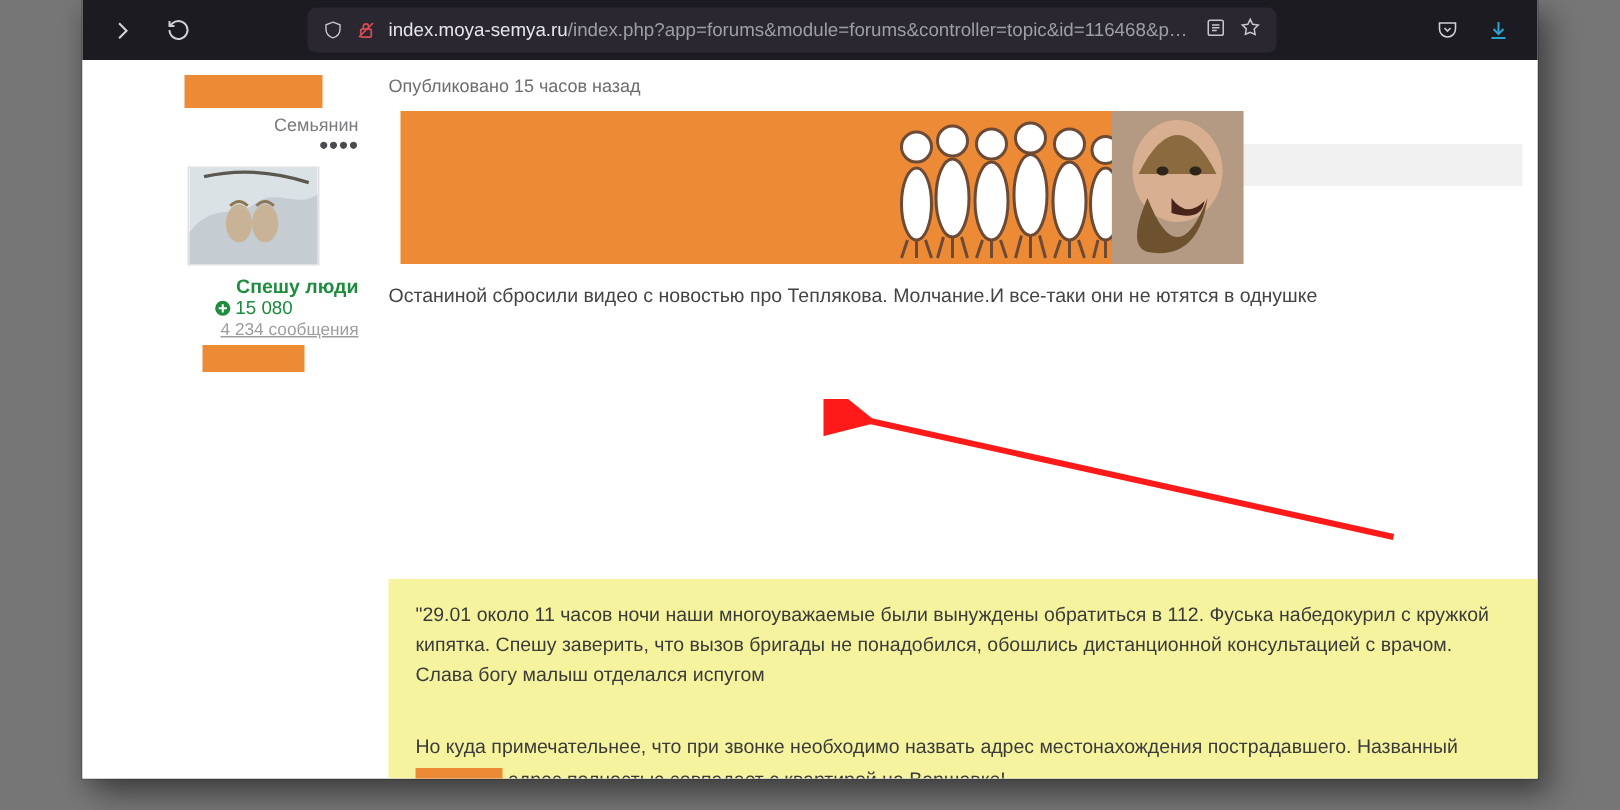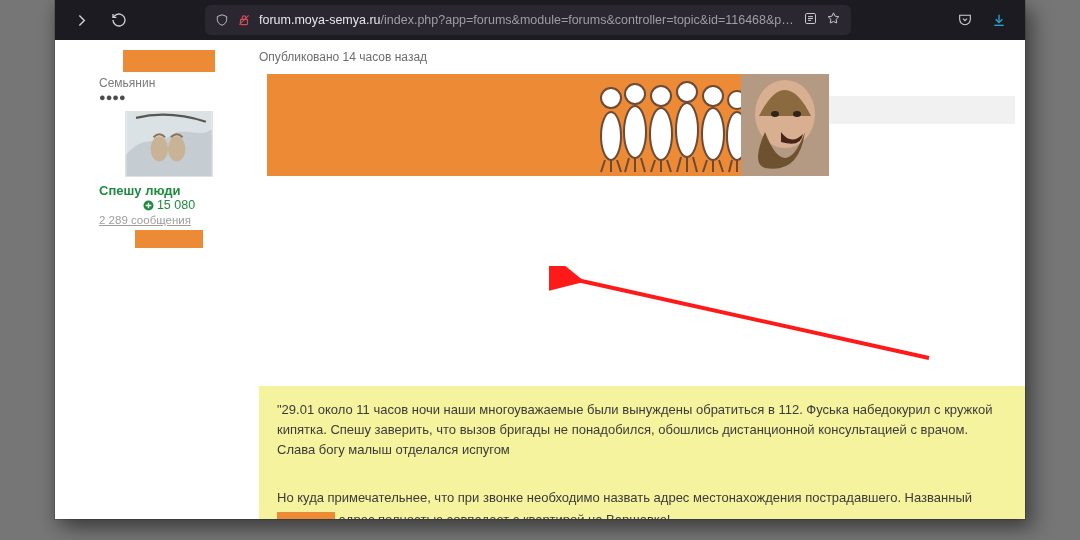--- a/index.html
+++ b/index.html
@@ -8,21 +8,21 @@
   .frame{position:absolute;left:55px;top:0;width:970px;height:519px;background:#fff;
          box-shadow:0 0 0 1px rgba(0,0,0,.15), 10px 10px 18px rgba(0,0,0,.35),-2px 6px 14px rgba(0,0,0,.2)}
   .toolbar{height:40px;background:var(--toolbar);display:flex;align-items:center;gap:6px;padding:0 10px;color:#cfcfd4}
   .tbtn{width:32px;height:32px;display:flex;align-items:center;justify-content:center;border-radius:5px;color:#d0d0d5}
   .tbtn svg{stroke:currentColor}
   .addr{flex:1;height:30px;background:var(--addr);border-radius:6px;display:flex;align-items:center;gap:8px;padding:0 10px;color:#b8b8be;min-width:0;overflow:hidden}
   .addr .url{flex:1;white-space:nowrap;overflow:hidden;text-overflow:ellipsis;font-size:12.5px;color:#9e9ea5}
   .addr .dom{color:#e6e6ea}
   .right{display:flex;gap:2px;align-items:center}
   .content{position:relative;height:479px;background:#fff;overflow:hidden}
-  .side{position:absolute;left:44px;top:10px;width:140px;text-align:left}
+  .side{position:absolute;left:44px;top:10px;width:140px;text-align:right}
   .ob{background:var(--orange);height:22px}
   .role{color:#7a7a7e;font-size:12px;margin-top:4px}
   .pips{margin-top:1px;color:#4b4b4f;letter-spacing:0px;font-size:11px}
   .ava{width:88px;height:66px;margin:8px auto 6px;border:1px solid #e1e1e1}
   .grp{color:var(--green);font-weight:600;font-size:13px}
   .rep{color:var(--green);font-weight:400;font-size:12.5px;display:flex;gap:3px;align-items:center;justify-content:center}
   .posts{color:#9d9d9d;font-size:11.5px;text-decoration:underline;margin-top:2px}
   .ob2{background:var(--orange);height:18px;width:68px;margin:4px auto 0}
   .main{position:absolute;left:204px;right:10px;top:10px}
   .meta{color:var(--muted);font-size:12px;margin-bottom:10px}
@@ -63,21 +63,21 @@
             <path d="M12 3l8 3v5c0 5-3.5 8.5-8 10-4.5-1.5-8-5-8-10V6l8-3z"></path>
           </svg>
       </span>
       <span class="lock">
         <svg width="14" height="14" viewBox="0 0 24 24" fill="none" stroke="#d64b57" stroke-width="2">
             <rect x="6" y="11" width="12" height="9" rx="1.5"></rect>
             <path d="M9 11V8a3 3 0 0 1 6 0v3"></path>
             <line x1="4" y1="20" x2="20" y2="4"></line>
           </svg>
       </span>
-      <span class="url"><span class="dom">forum.moya-semya.ru</span><span>/index.php?app=forums&amp;module=forums&amp;controller=topic&amp;id=116468&amp;page=9</span></span>
+      <span class="url"><span class="dom">index.moya-semya.ru</span><span>/index.php?app=forums&amp;module=forums&amp;controller=topic&amp;id=116468&amp;page=9</span></span>
       <span>
         <svg width="15" height="15" viewBox="0 0 24 24" fill="none" stroke="#c7c7cc" stroke-width="1.6">
             <rect x="4" y="4" width="16" height="16" rx="2"></rect>
             <line x1="8" y1="9" x2="16" y2="9"></line>
             <line x1="8" y1="12" x2="16" y2="12"></line>
             <line x1="8" y1="15" x2="13" y2="15"></line>
           </svg>
       </span>
       <span>
         <svg width="15" height="15" viewBox="0 0 24 24" fill="none" stroke="#c7c7cc" stroke-width="1.6">
@@ -120,26 +120,26 @@
         </svg>
       </div>
       <div class="grp">Спешу люди</div>
       <div class="rep">
         <svg width="11" height="11" viewBox="0 0 24 24">
             <circle cx="12" cy="12" r="11" fill="#1E8C3F"></circle>
             <path d="M12 6v12M6 12h12" stroke="#fff" stroke-width="3"></path>
           </svg>
         <span>15 080</span>
       </div>
-      <div class="posts">2 289 сообщения</div>
+      <div class="posts">4 234 сообщения</div>
       <div class="ob2"></div>
     </div>
 
     <div class="main">
-      <div class="meta">Опубликовано 14 часов назад</div>
+      <div class="meta">Опубликовано 15 часов назад</div>
 
       <div class="banner">
         <div class="bwrap">
           <div class="bgray"></div>
           <div class="bbg"></div>
           <div class="figs">
             <svg width="160" height="96" viewBox="0 0 160 96">
               <g stroke="#6c4a36" stroke-width="2" fill="#fff">
                 <g>
                     <ellipse cx="20" cy="58" rx="10" ry="24"></ellipse>
@@ -181,20 +181,21 @@
               <path d="M18 42 q26 -52 52 0" fill="#8a6a3e"></path>
               <path d="M24 58 q20 52 40 0 q-6 42 -40 36 q-14 -4 0 -36z" fill="#6e522f"></path>
               <ellipse cx="34" cy="40" rx="4" ry="3" fill="#2e2417"></ellipse>
               <ellipse cx="56" cy="40" rx="4" ry="3" fill="#2e2417"></ellipse>
               <path d="M40 58 q10 14 22 2 q-2 14 -22 8z" fill="#47231a"></path>
             </svg>
           </div>
         </div>
       </div>
 
+      <div class="txt">Останиной сбросили видео с новостью про Теплякова. Молчание.И все-таки они не ютятся в однушке</div>
 
       <svg class="arrow" style="left:290px;top:216px" width="400" height="120" viewBox="0 0 400 120">
         <defs>
             <marker id="ah" markerWidth="12" markerHeight="12" refX="2" refY="6" orient="auto">
               <path d="M12 0 L0 6 L12 12 z" fill="#ff1a1a"></path>
             </marker>
           </defs>
         <line x1="380" y1="92" x2="28" y2="14" stroke="#ff1a1a" stroke-width="4" marker-end="url(#ah)"></line>
       </svg>
     </div>

